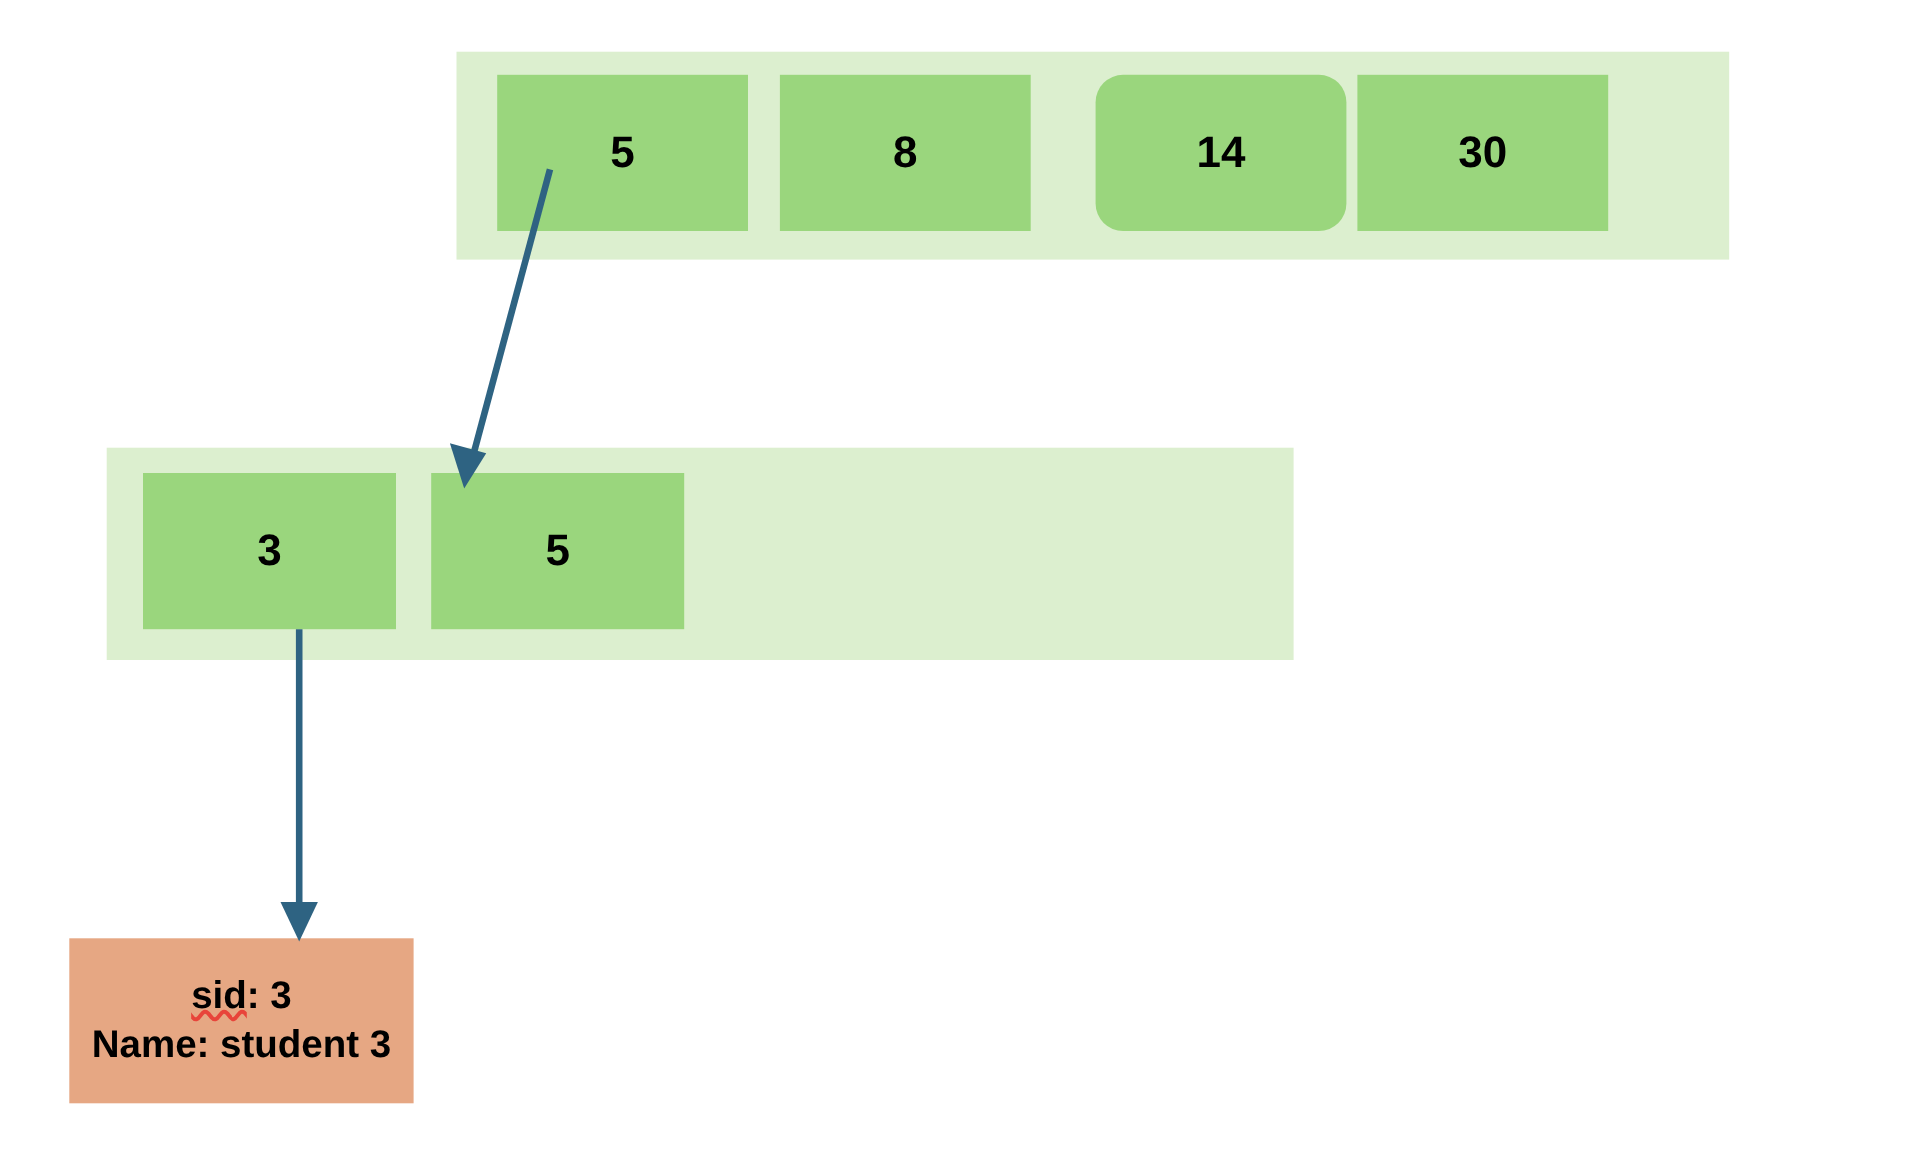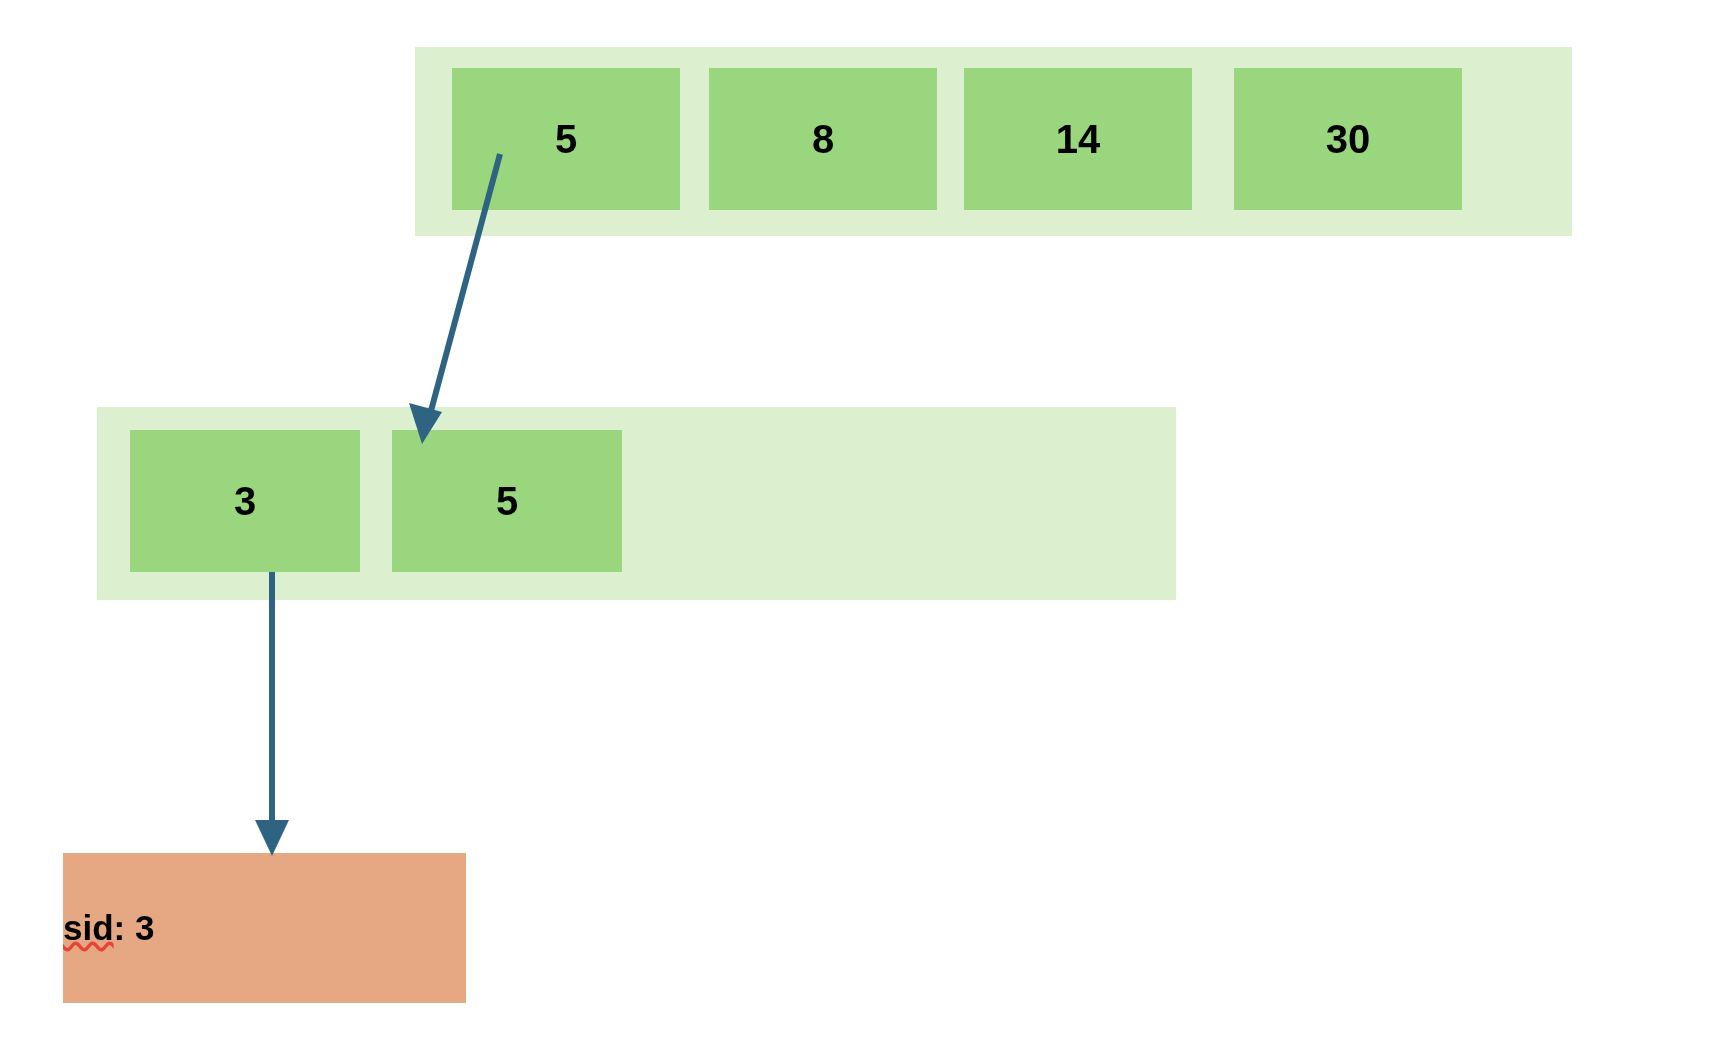--- a/index.html
+++ b/index.html
@@ -57,44 +57,44 @@
   }
 
   
   #top-array-container .array-cell {
     top: 21px;
     width: 228px;
     height: 142px;
   }
   #top-cell-0 { left: 37px;  }
   #top-cell-1 { left: 294px; }
-  #top-cell-2 { left: 549px; }
+  #top-cell-2 { left: 581px; border-radius: 25px; }
   #top-cell-3 { left: 819px; }
 
   
   #bottom-array-container .array-cell {
     top: 23px;
     width: 230px;
     height: 142px;
   }
   #bottom-cell-0 { left: 33px;  }
   #bottom-cell-1 { left: 295px; }
 
   
   #record-box {
     position: absolute;
     left: 63px;
     top: 853px;
-    width: 403px;
+    width: 313px;
     height: 150px;
     background: #e6a783;
     box-sizing: border-box;
     display: flex;
     flex-direction: column;
-    align-items: flex-start;
+    align-items: center;
     justify-content: center;
     color: #000000;
     font-weight: bold;
     font-size: 35px;
     line-height: 1.28;
   }
   #record-box .record-line {
     white-space: nowrap;
   }
   .misspelled {
@@ -152,20 +152,21 @@
       <span class="cell-value">3</span>
     </div>
 
     <div id="bottom-cell-1" class="array-cell">
       <span class="cell-value">5</span>
     </div>
   </div>
 
   <div id="record-box">
     <div class="record-line"><span class="misspelled">sid</span><span>: 3</span></div>
+    <div class="record-line">Name: student 3</div>
   </div>
 
   <svg id="connectors" viewBox="0 0 1736 1052" width="1736" height="1052">
 
     <g>
       <line class="arrow-line" x1="500" y1="154" x2="428" y2="422"></line>
       <polygon class="arrow-head" points="422,444 409,403 442,412"></polygon>
     </g>
 
     <g>

